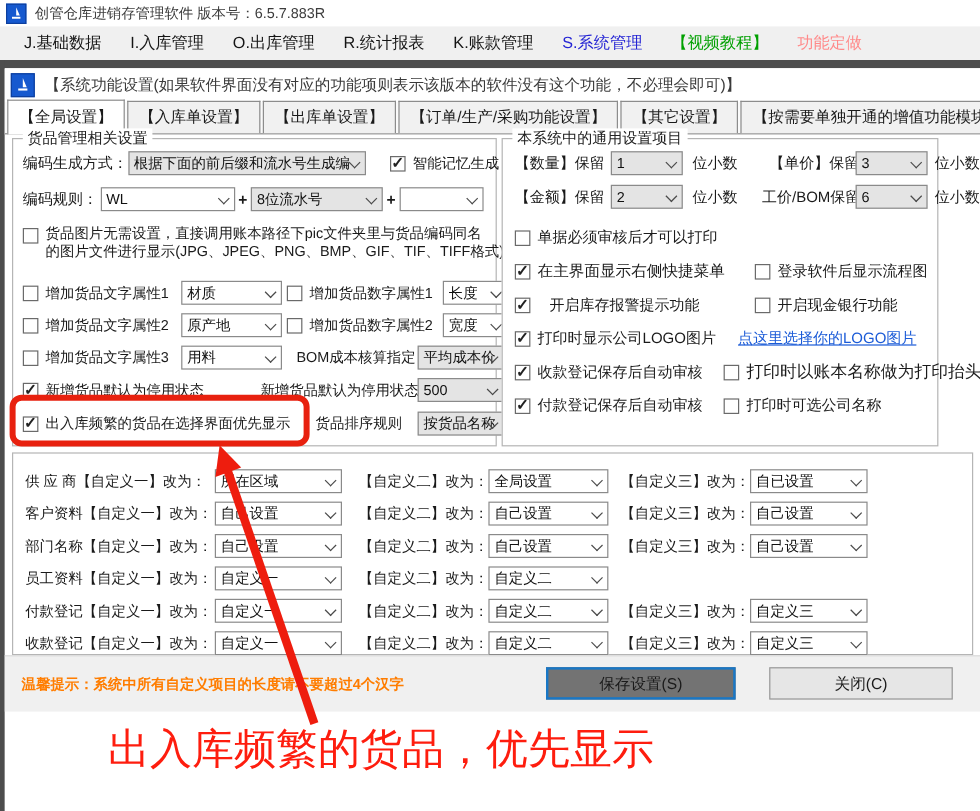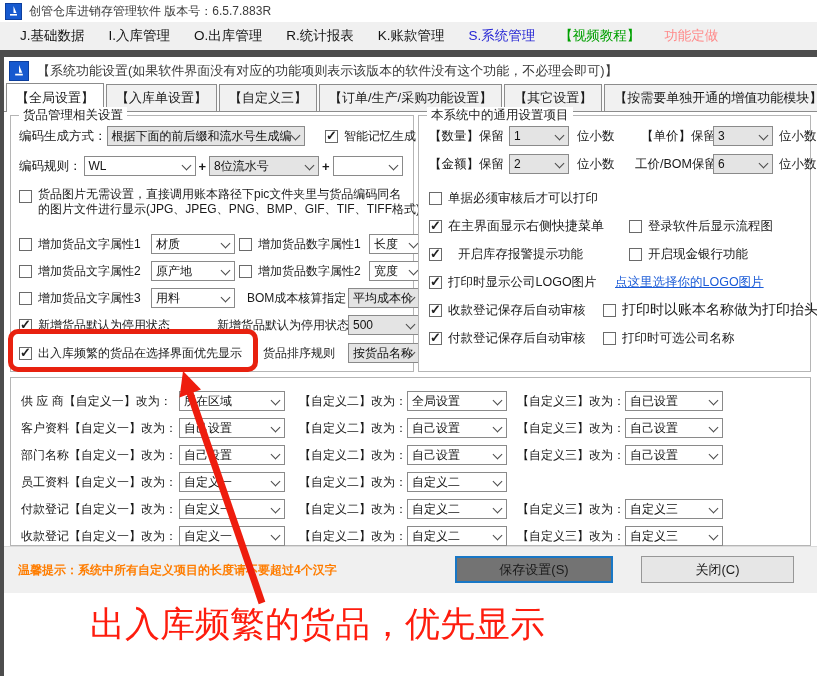--- a/index.html
+++ b/index.html
@@ -104,21 +104,21 @@
             <path d="M5.5 0 L8.5 7 L5.5 7 Z" fill="#fff"></path>
             <rect x="2" y="8" width="7" height="1.6" fill="#fff"></rect>
           </svg>
       </span>
       <span class="ttext">【系统功能设置(如果软件界面没有对应的功能项则表示该版本的软件没有这个功能，不必理会即可)】</span>
     </div>
 
     <div class="tabbar">
       <span class="tab active">【全局设置】</span>
       <span class="tab">【入库单设置】</span>
-      <span class="tab">【自定义三】</span>
+      <span class="tab">【出库单设置】</span>
       <span class="tab">【订单/生产/采购功能设置】</span>
       <span class="tab">【其它设置】</span>
       <span class="tab">【按需要单独开通的增值功能模块】</span>
     </div>
 
     <div class="gbox" style="left:6px;top:58px;width:404px;height:257px;">
       <span class="legend">货品管理相关设置</span>
 
       <div class="row" style="top:9px;">
         <span class="lab">编码生成方式：</span>
@@ -242,21 +242,21 @@
         </span>
         <span class="anch" style="left:329px;">
           <span class="dd g" style="width:72px;">
             <span class="ddt">按货品名称</span>
             <i class="chev"></i>
           </span>
         </span>
       </div>
     </div>
 
-    <div class="gbox" style="left:414px;top:58px;width:393px;height:257px;">
+    <div class="gbox" style="left:414px;top:58px;width:364px;height:257px;">
       <span class="legend">本系统中的通用设置项目</span>
 
       <div class="row" style="left:10px;top:9px;">
         <span class="lab">【数量】保留</span>
         <span class="anch" style="left:80px;">
           <span class="dd g" style="width:60px;">
             <span class="ddt">1</span>
             <i class="chev"></i>
           </span>
         </span>

